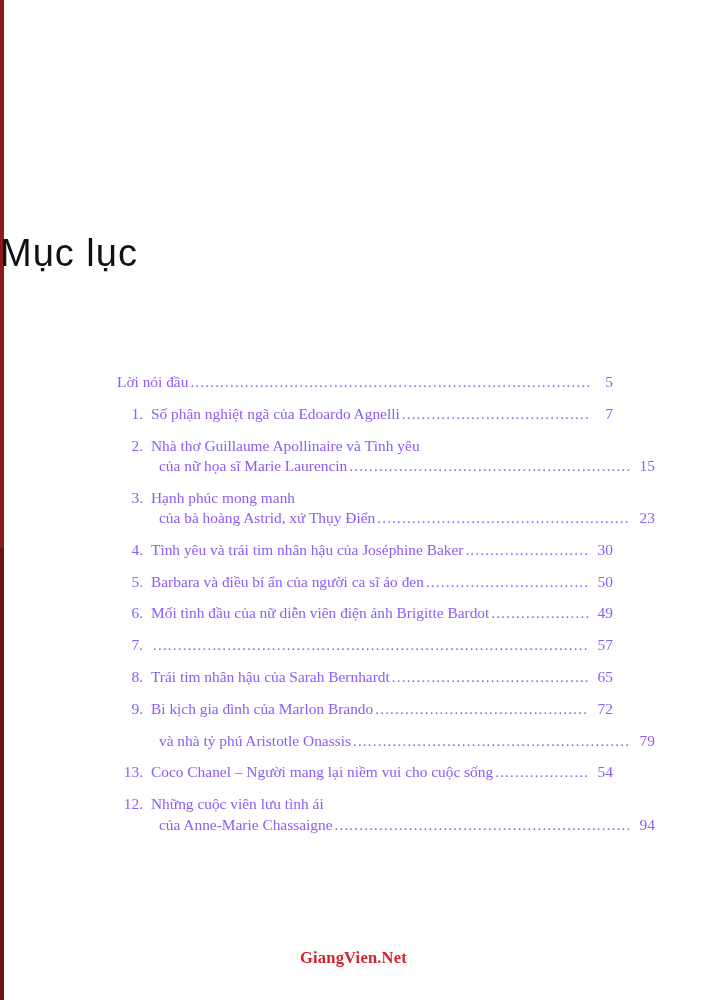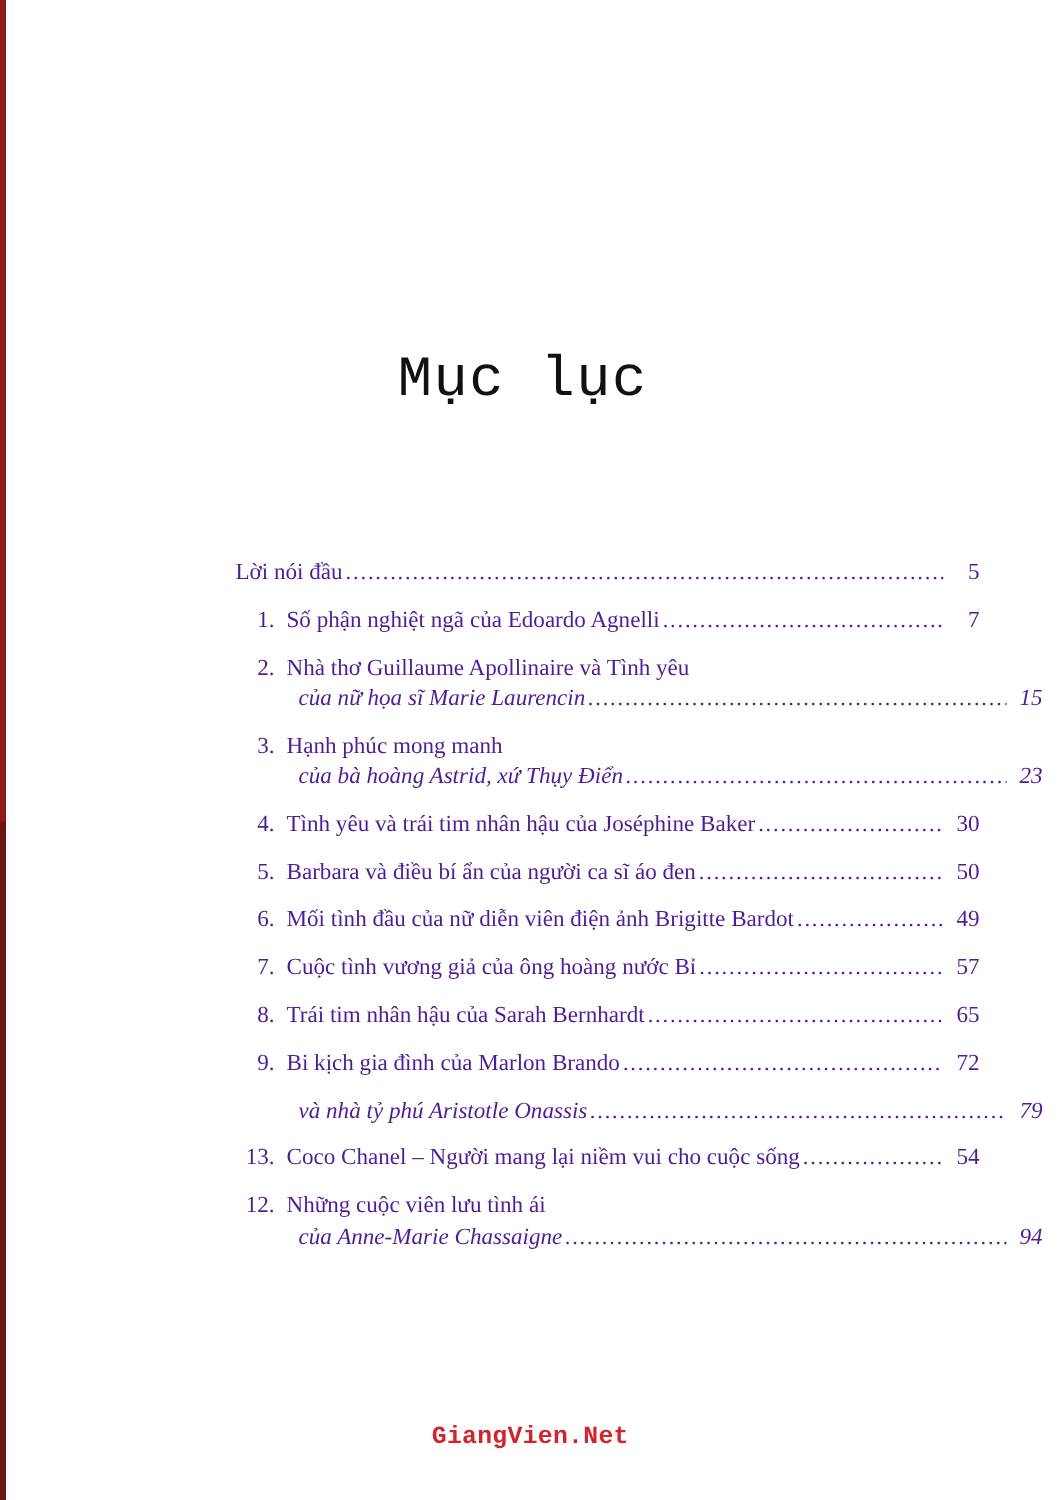--- a/index.html
+++ b/index.html
@@ -44,35 +44,33 @@
     left: 0;
     top: 0;
     width: 707px;
     height: 1000px;
   }
   .toc-title {
     position: absolute;
     top: 232px;
     left: 0;
     width: 697px;
-    text-align: center;
     font-size: 38px;
     letter-spacing: 1px;
     color: #111111;
-    font-family: Liberation Mono, monospace;
+    font-family: Liberation Sans, sans-serif;
   }
   .toc {
     position: absolute;
     top: 372px;
     left: 117px;
     width: 496px;
-    color: #4c1d95;
+    color: #8b5cf6;
     font-size: 15.4px;
     line-height: 1.32;
-    margin-left: 40px;
   }
   .entry {
     display: block;
     margin-bottom: 11px;
     position: relative;
   }
   .line {
     display: flex;
     align-items: baseline;
     width: 100%;
@@ -98,39 +96,38 @@
     font-size: 15px;
   }
   .pg {
     flex: 0 0 auto;
     text-align: right;
     min-width: 22px;
     white-space: nowrap;
   }
   .cont {
     padding-left: 42px;
-    font-style: italic;
   }
   .preface .num {
     width: 0;
     flex: 0 0 0;
     padding-right: 0;
   }
   .preface .txt {
     font-weight: normal;
   }
   .watermark {
     position: absolute;
     top: 948px;
     left: 0;
     width: 707px;
     text-align: center;
     color: #d3232c;
     font-size: 16.5px;
-    font-family: Liberation Mono, monospace;
+    font-family: Liberation Serif, serif;
     font-weight: bold;
     letter-spacing: 0.2px;
   }
 </style>
 </head>
 <body>
 
 <div class="page">
   <div class="spine-top">
     <div class="spine-seg-a"></div>
@@ -198,21 +195,20 @@
         <div class="line">
           <span class="num">6.</span>
           <span class="txt">Mối tình đầu của nữ diễn viên điện ảnh Brigitte Bardot</span>
           <span class="dots">........................................................................................................................................................................................................</span>
           <span class="pg">49</span>
         </div>
       </div>
       <div class="entry">
         <div class="line">
           <span class="num">7.</span>
-          <span class="txt">Cuộc tình vương giả của ông hoàng nước Bỉ</span>
           <span class="dots">........................................................................................................................................................................................................</span>
           <span class="pg">57</span>
         </div>
       </div>
       <div class="entry">
         <div class="line">
           <span class="num">8.</span>
           <span class="txt">Trái tim nhân hậu của Sarah Bernhardt</span>
           <span class="dots">........................................................................................................................................................................................................</span>
           <span class="pg">65</span>

